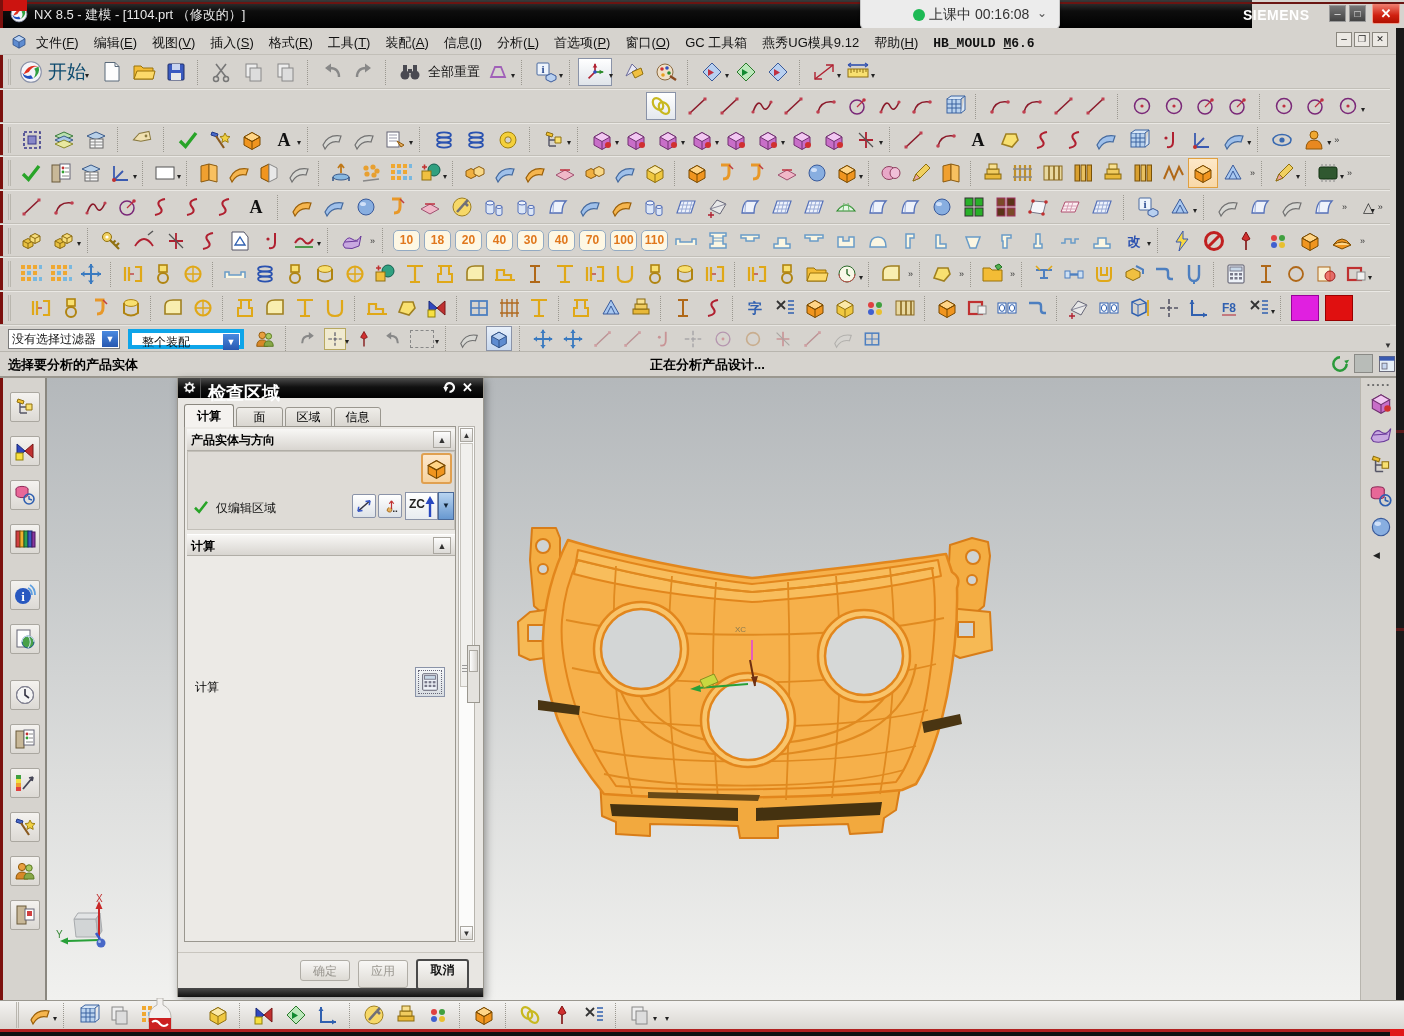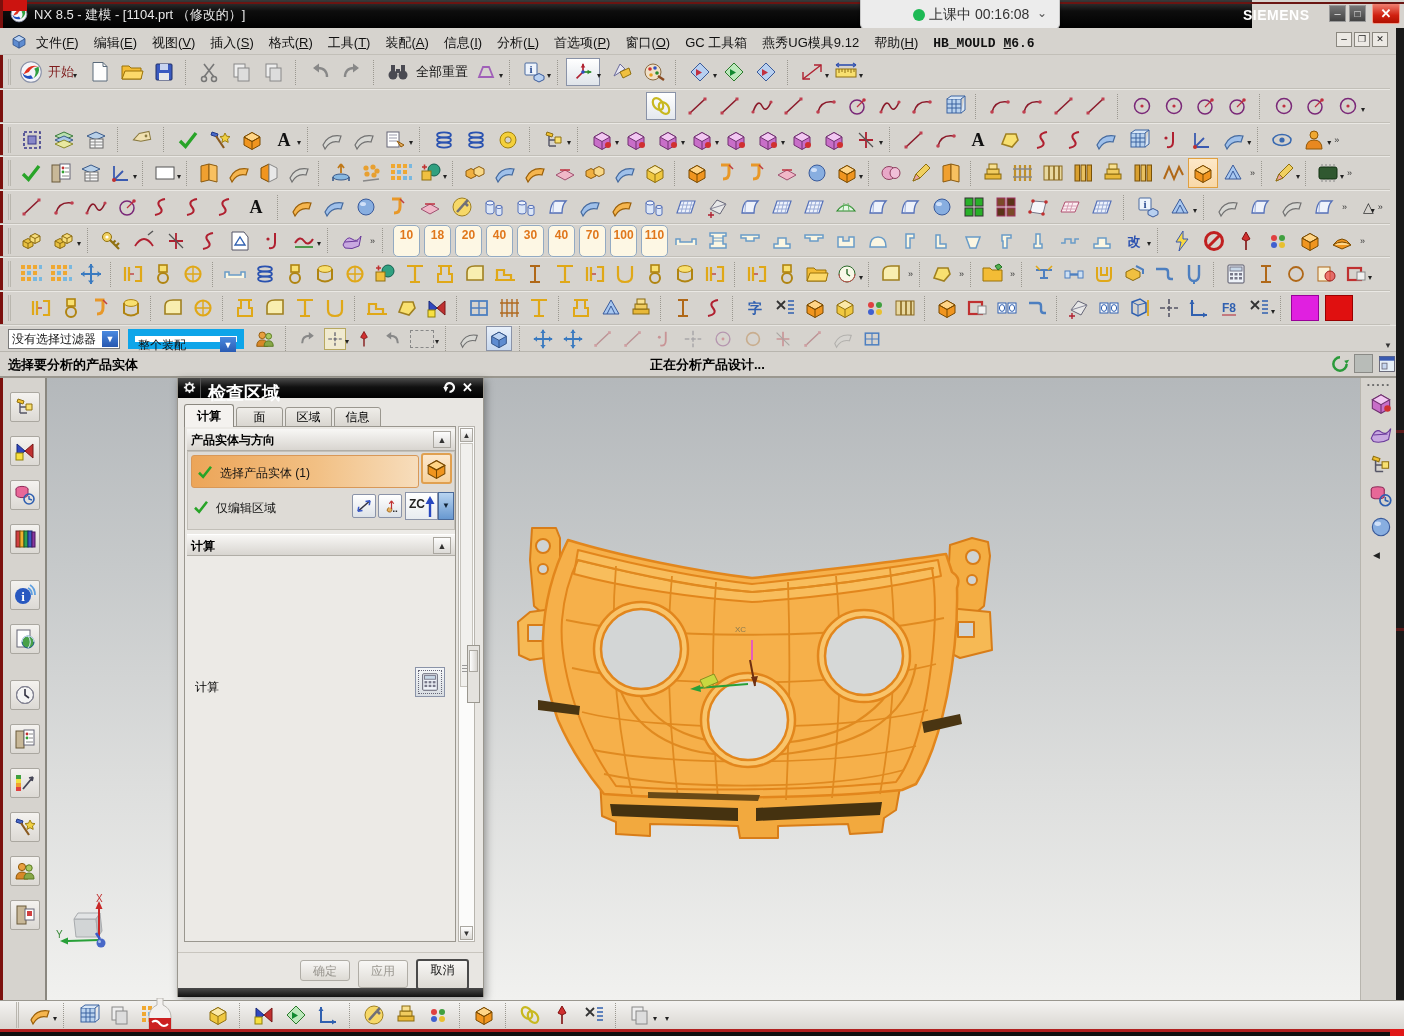--- a/index.html
+++ b/index.html
@@ -5,21 +5,21 @@
 html,body{width:1404px;height:1036px;overflow:hidden;font-family:"Liberation Sans",sans-serif}
 body{position:relative;background:#d6d3ce}
 .abs{position:absolute}
 .tbrow{position:absolute;left:8px;display:flex;align-items:center;width:1390px}
 .ic{flex:0 0 auto;margin:0 4px}
 .sep{flex:0 0 auto;width:5px;height:25px;border-left:1px dotted #9a978f;margin:0 4px 0 5px}
 .tight3 .ic{margin:0 3px}
 .tight3 .sep{margin:0 3px 0 4px}
 .grip{flex:0 0 auto;width:4px;height:26px;border-left:3px double #b9b6ae;margin-right:4px}
 .dd{flex:0 0 auto;font-size:8px;color:#222;margin:6px 1px 0 -3px}
-.chip{flex:0 0 auto;width:27px;height:32px;border:1px solid #93aac2;border-radius:5px;background:#fdf7e4;color:#e0771c;font-weight:bold;font-size:12px;text-align:center;line-height:19px;margin:16px 2px}
+.chip{flex:0 0 auto;width:27px;height:21px;border:1px solid #93aac2;border-radius:5px;background:#fdf7e4;color:#e0771c;font-weight:bold;font-size:12px;text-align:center;line-height:19px;margin:16px 2px}
 .chev{flex:0 0 auto;font-size:9px;color:#333;margin:0 2px}
 .sw{flex:0 0 auto;width:28px;height:26px;margin:0 3px}
 u{text-decoration:underline}
 </style></head>
 <body>
 <svg width="0" height="0" style="position:absolute">
 <defs>
 <g id="cube">
         <path d="M4 9 L12 4.5 L20 9 L20 17 L12 21.5 L4 17 Z" fill="#f0951f" stroke="#7a4a00" stroke-width="1"></path>
         <path d="M4 9 L12 4.5 L20 9 L12 13.5 Z" fill="#ffd587" stroke="#7a4a00"></path>
@@ -751,21 +751,21 @@
  <div class="abs" style="left:36px;top:6px;font-size:13px;color:#111"><span style="margin-right:15px">文件(<u>F</u>)</span><span style="margin-right:15px">编辑(<u>E</u>)</span><span style="margin-right:15px">视图(<u>V</u>)</span><span style="margin-right:15px">插入(<u>S</u>)</span><span style="margin-right:15px">格式(<u>R</u>)</span><span style="margin-right:15px">工具(<u>T</u>)</span><span style="margin-right:15px">装配(<u>A</u>)</span><span style="margin-right:15px">信息(<u>I</u>)</span><span style="margin-right:15px">分析(<u>L</u>)</span><span style="margin-right:15px">首选项(<u>P</u>)</span><span style="margin-right:15px">窗口(<u>O</u>)</span><span style="margin-right:15px">GC 工具箱</span><span style="margin-right:15px">燕秀UG模具9.12</span><span style="margin-right:15px">帮助(<u>H</u>)</span><span style="font-family:'Liberation Mono',monospace;font-weight:bold">HB_MOULD <u>M</u>6.6</span></div>
  <div class="abs" style="left:1336px;top:4px;width:16px;height:15px;background:#ece9e4;border:1px solid #8a877f;font-size:10px;text-align:center;line-height:12px;color:#222">–</div>
  <div class="abs" style="left:1354px;top:4px;width:16px;height:15px;background:#ece9e4;border:1px solid #8a877f;font-size:9px;text-align:center;line-height:13px;color:#222">❐</div>
  <div class="abs" style="left:1372px;top:4px;width:16px;height:15px;background:#ece9e4;border:1px solid #8a877f;font-size:9px;text-align:center;line-height:13px;color:#222">✕</div>
 </div>
 <div class="tbrow " style="top:55px;height:34px">
     <span class="grip"></span>
     <span style="flex:0 0 auto;width:26px;height:26px;margin:0 2px"><svg class="" width="26" height="26" viewBox="0 0 24 24">
         <use href="#nxlogo"></use>
       </svg></span>
-    <span style="flex:0 0 auto;font-size:13px;color:#7f1d1d;margin:16px 2px">开始</span>
+    <span style="flex:0 0 auto;font-size:19px;color:#0c4a6e;margin:16px 2px">开始</span>
     <span class="dd">▾</span>
     <span style="flex:0 0 auto;width:6px"></span>
     <svg class="ic" width="24" height="24" viewBox="0 0 24 24">
       <use href="#doc"></use>
     </svg>
     <svg class="ic" width="24" height="24" viewBox="0 0 24 24">
       <use href="#folder"></use>
     </svg>
     <svg class="ic" width="24" height="24" viewBox="0 0 24 24">
       <use href="#disk"></use>
@@ -1695,21 +1695,21 @@
     <svg class="ic" width="24" height="24" viewBox="0 0 24 24">
       <use href="#xlist"></use>
     </svg>
     <span class="dd">▾</span>
     <span class="sep"></span>
     <span class="sw" style="background:#e020e0;border:1px solid #909"></span>
     <span class="sw" style="background:#e01010;border:1px solid #900"></span>
   </div>
 <div class="abs" style="left:0;top:325px;width:1404px;height:27px;background:#d6d3ce;border-top:1px solid #e8e6e2;border-bottom:1px solid #b8b5ae">
  <div class="abs" style="left:8px;top:3px;width:112px;height:20px;background:#fff;border:1px solid #7a7a7a;font-size:12px;color:#111;line-height:18px;padding-left:3px">没有选择过滤器<span style="position:absolute;right:1px;top:1px;width:16px;height:16px;background:linear-gradient(180deg,#4a8ae0,#2858b0);color:#fff;font-size:9px;text-align:center;line-height:16px">▼</span></div>
- <div class="abs" style="left:128px;top:3px;width:116px;height:20px;background:#fff;border:7px solid #0ea5e9;font-size:12px;color:#111;line-height:18px;padding-left:3px">整个装配<span style="position:absolute;right:1px;top:1px;width:16px;height:16px;background:linear-gradient(180deg,#4a8ae0,#2858b0);color:#fff;font-size:9px;text-align:center;line-height:16px">▼</span></div>
+ <div class="abs" style="left:128px;top:3px;width:116px;height:20px;background:#fff;border:4px solid #0ea5e9;font-size:12px;color:#111;line-height:18px;padding-left:10px">整个装配<span style="position:absolute;right:1px;top:1px;width:16px;height:16px;background:linear-gradient(180deg,#4a8ae0,#2858b0);color:#fff;font-size:9px;text-align:center;line-height:16px">▼</span></div>
 </div>
 <div class="tbrow" style="top:325px;height:27px;left:250px">
     <svg class="ic" width="22" height="22" viewBox="0 0 24 24">
       <use href="#twoper"></use>
     </svg>
     <span class="sep"></span>
     <svg class="ic" width="20" height="20" viewBox="0 0 24 24">
       <use href="#redoa"></use>
     </svg>
     <span style="flex:0 0 auto;width:22px;height:22px;border:1px solid #b8a860;background:#f0ead0;display:flex;align-items:center;justify-content:center;margin:0 2px">
@@ -1972,26 +1972,20 @@
  </div>
 
  <div class="abs" style="left:6px;top:48px;width:272px;height:516px;background:#eceae6;border:1px solid #9a978f">
 
   <div class="abs" style="left:2px;top:2px;width:268px;height:22px;background:linear-gradient(180deg,#f8f7f5,#d8d5d0);border-bottom:1px solid #b0ada6">
    <span class="abs" style="left:4px;top:3px;font-size:12px;font-weight:bold">产品实体与方向</span>
    <span class="abs" style="left:246px;top:2px;width:18px;height:17px;background:linear-gradient(180deg,#fdfdfd,#dcdad6);border:1px solid #aaa7a0;text-align:center;font-size:9px;line-height:16px;color:#333">▲</span>
   </div>
 
   <div class="abs" style="left:2px;top:24px;width:268px;height:79px;background:#dedbd6;border:1px solid #c2bfb8">
-   <div class="abs" style="left:3px;top:3px;width:228px;height:33px;background:linear-gradient(90deg,#eca558,#f2c084 55%,#f7ddbc);border:1px solid #d89858;border-radius:3px">
-    <span class="abs" style="left:4px;top:7px"><svg class="" width="18" height="18" viewBox="0 0 24 24">
-              <use href="#check"></use>
-            </svg></span>
-    <span class="abs" style="left:28px;top:9px;font-size:12px;color:#111">选择产品实体 (1)</span>
-   </div>
    <div class="abs" style="left:233px;top:1px;width:31px;height:31px;background:linear-gradient(180deg,#fce8ce,#f6d3a0);border:2px solid #e0a050;border-radius:3px;display:flex;align-items:center;justify-content:center">
           <svg class="" width="25" height="25" viewBox="0 0 24 24">
             <use href="#cube"></use>
           </svg>
         </div>
    <div class="abs" style="left:4px;top:46px"><svg class="" width="18" height="18" viewBox="0 0 24 24">
             <use href="#check"></use>
           </svg></div>
    <div class="abs" style="left:28px;top:48px;font-size:12px;color:#111">仅编辑区域</div>
    <div class="abs" style="left:164px;top:42px;width:24px;height:24px;background:linear-gradient(180deg,#fff,#dde2e8);border:1px solid #8a93a8;border-radius:2px;display:flex;align-items:center;justify-content:center">
@@ -2037,21 +2031,21 @@
   <div class="abs" style="left:1px;top:16px;width:13px;height:244px;background:#f1f0ed;border:1px solid #c6c3bc"></div>
   <div class="abs" style="left:3px;top:238px;width:9px;height:1px;background:#999"></div>
   <div class="abs" style="left:3px;top:241px;width:9px;height:1px;background:#999"></div>
   <div class="abs" style="left:3px;top:244px;width:9px;height:1px;background:#999"></div>
   <div class="abs" style="left:1px;top:499px;width:13px;height:14px;background:linear-gradient(180deg,#fdfdfd,#dcdad6);border:1px solid #aaa7a0;text-align:center;font-size:8px;line-height:13px;color:#333">▼</div>
  </div>
 
  <div class="abs" style="left:0;top:574px;width:305px;height:34px;border-top:1px solid #c8c5be">
   <span class="abs" style="left:122px;top:7px;width:50px;height:21px;background:linear-gradient(180deg,#f8f7f5,#dddad4);border:1px solid #b0ada6;border-radius:3px;text-align:center;font-size:12px;line-height:20px;color:#9a9790">确定</span>
   <span class="abs" style="left:180px;top:7px;width:50px;height:28px;background:linear-gradient(180deg,#f8f7f5,#dddad4);border:1px solid #b0ada6;border-radius:3px;text-align:center;font-size:12px;line-height:20px;color:#9a9790">应用</span>
-  <span class="abs" style="left:238px;top:6px;width:53px;height:31px;background:linear-gradient(180deg,#f8f7f5,#dddad4);border:2px solid #4a4a4a;border-radius:3px;text-align:center;font-size:12px;font-weight:normal;line-height:19px;color:#111">取消</span>
+  <span class="abs" style="left:238px;top:6px;width:53px;height:31px;background:linear-gradient(180deg,#f8f7f5,#dddad4);border:2px solid #4a4a4a;border-radius:3px;text-align:center;font-size:12px;font-weight:bold;line-height:19px;color:#111">取消</span>
  </div>
 
  <div class="abs" style="left:0;top:610px;width:305px;height:9px;background:linear-gradient(180deg,#4a4a4a,#111)"></div>
 </div>
 <div class="abs" style="left:467px;top:645px;width:13px;height:58px;background:#e4e2de;border:1px solid #9a978f">
     <div class="abs" style="left:1px;top:4px;width:9px;height:22px;background:linear-gradient(90deg,#fdfdfd,#d8d5d0);border:1px solid #aaa7a0"></div>
   </div>
 <div class="abs" style="left:0;top:1000px;width:1404px;height:29px;background:linear-gradient(180deg,#f4f3f1,#d9d6d1);border-top:1px solid #9a978f"></div>
 <div class="tbrow" style="top:1001px;height:28px;left:16px">
     <span class="grip"></span>

